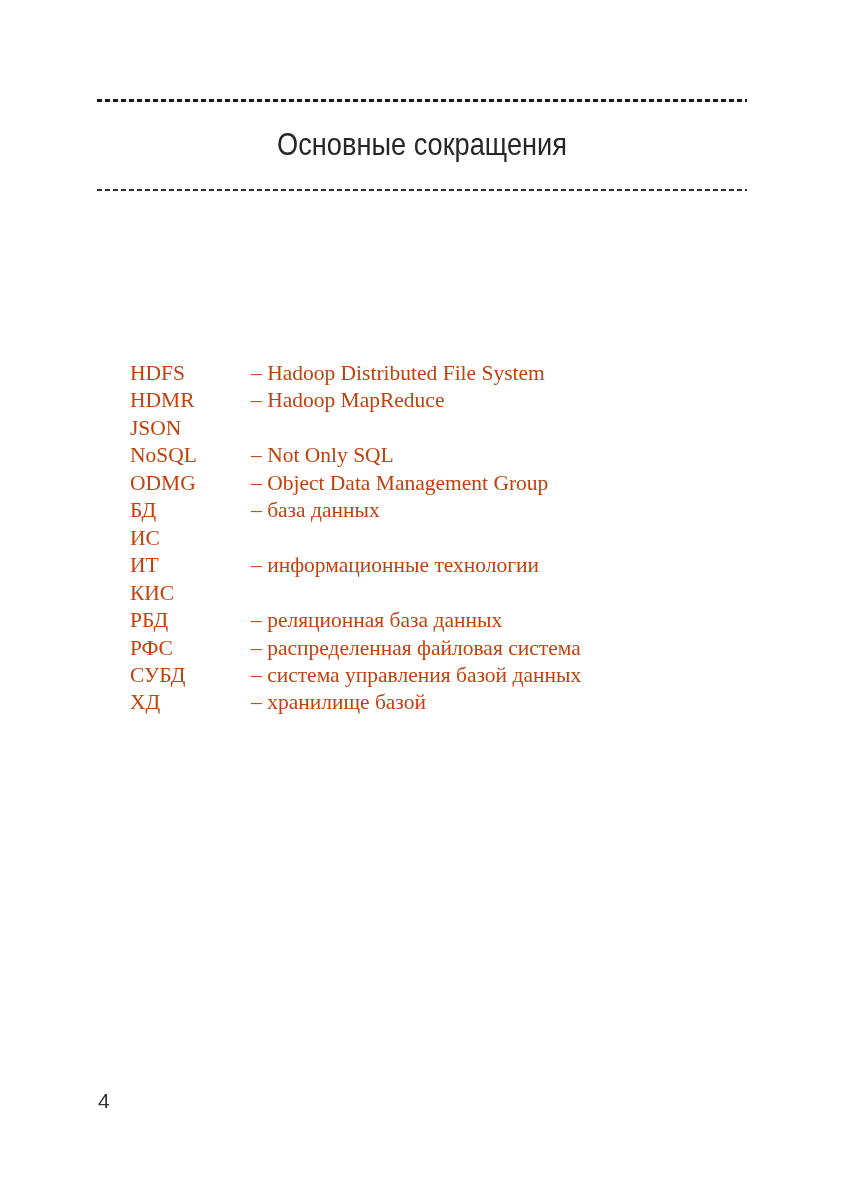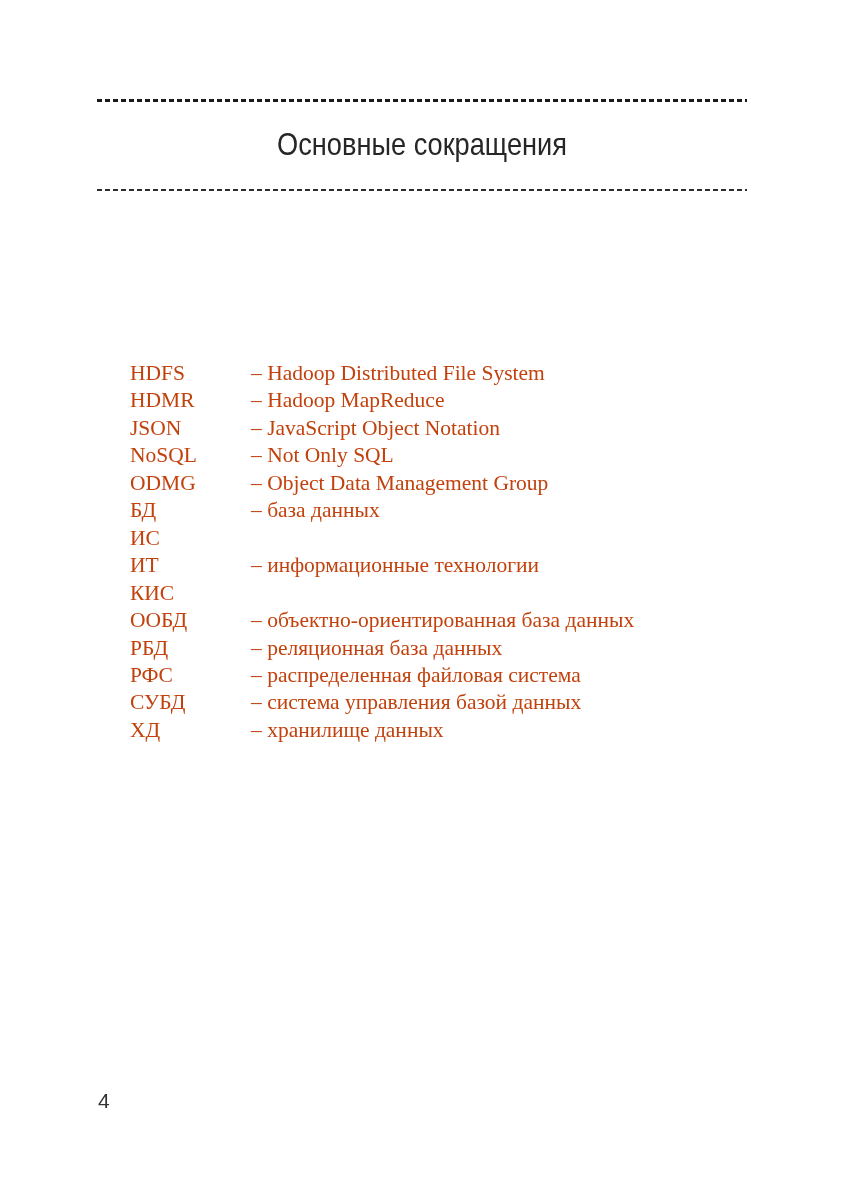--- a/index.html
+++ b/index.html
@@ -102,21 +102,20 @@
       <div class="abbr-row">
         <span class="abbr-term">HDFS</span>
         <span class="abbr-def">– Hadoop Distributed File System</span>
       </div>
       <div class="abbr-row">
         <span class="abbr-term">HDMR</span>
         <span class="abbr-def">– Hadoop MapReduce</span>
       </div>
       <div class="abbr-row">
         <span class="abbr-term">JSON</span>
-        <span class="abbr-def">– JavaScript Object Notation</span>
       </div>
       <div class="abbr-row">
         <span class="abbr-term">NoSQL</span>
         <span class="abbr-def">– Not Only SQL</span>
       </div>
       <div class="abbr-row">
         <span class="abbr-term">ODMG</span>
         <span class="abbr-def">– Object Data Management Group</span>
       </div>
       <div class="abbr-row">
@@ -127,36 +126,32 @@
         <span class="abbr-term">ИС</span>
       </div>
       <div class="abbr-row">
         <span class="abbr-term">ИТ</span>
         <span class="abbr-def">– информационные технологии</span>
       </div>
       <div class="abbr-row">
         <span class="abbr-term">КИС</span>
       </div>
       <div class="abbr-row">
-        <span class="abbr-term">ООБД</span>
-        <span class="abbr-def">– объектно-ориентированная база данных</span>
-      </div>
-      <div class="abbr-row">
         <span class="abbr-term">РБД</span>
         <span class="abbr-def">– реляционная база данных</span>
       </div>
       <div class="abbr-row">
         <span class="abbr-term">РФС</span>
         <span class="abbr-def">– распределенная файловая система</span>
       </div>
       <div class="abbr-row">
         <span class="abbr-term">СУБД</span>
         <span class="abbr-def">– система управления базой данных</span>
       </div>
       <div class="abbr-row">
         <span class="abbr-term">ХД</span>
-        <span class="abbr-def">– хранилище данных</span>
+        <span class="abbr-def">– хранилище базой</span>
       </div>
     </div>
 
   <div class="page-number">4</div>
 
 </div>
 
 </body></html>

